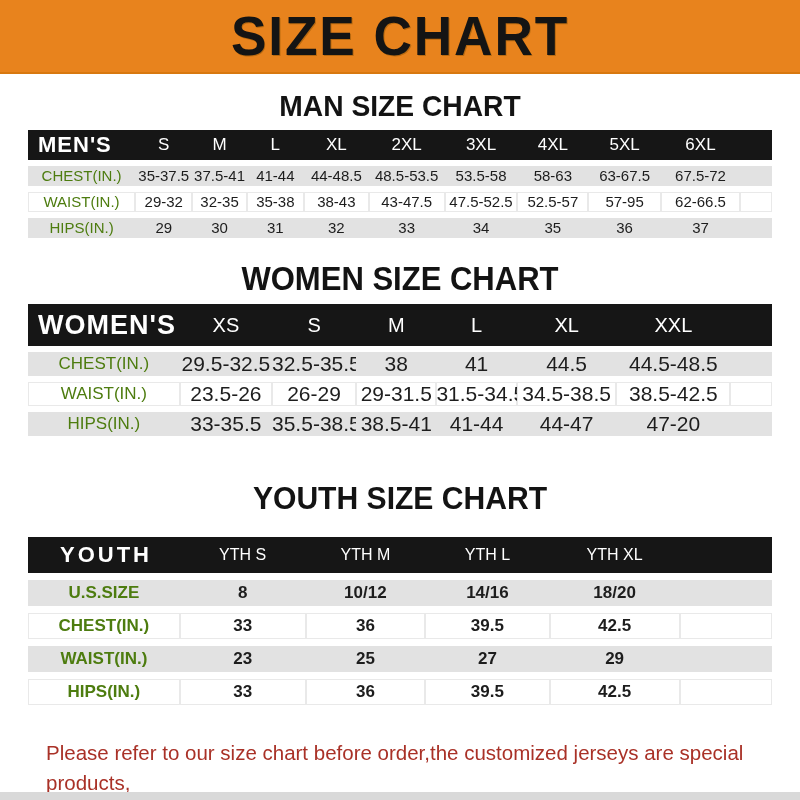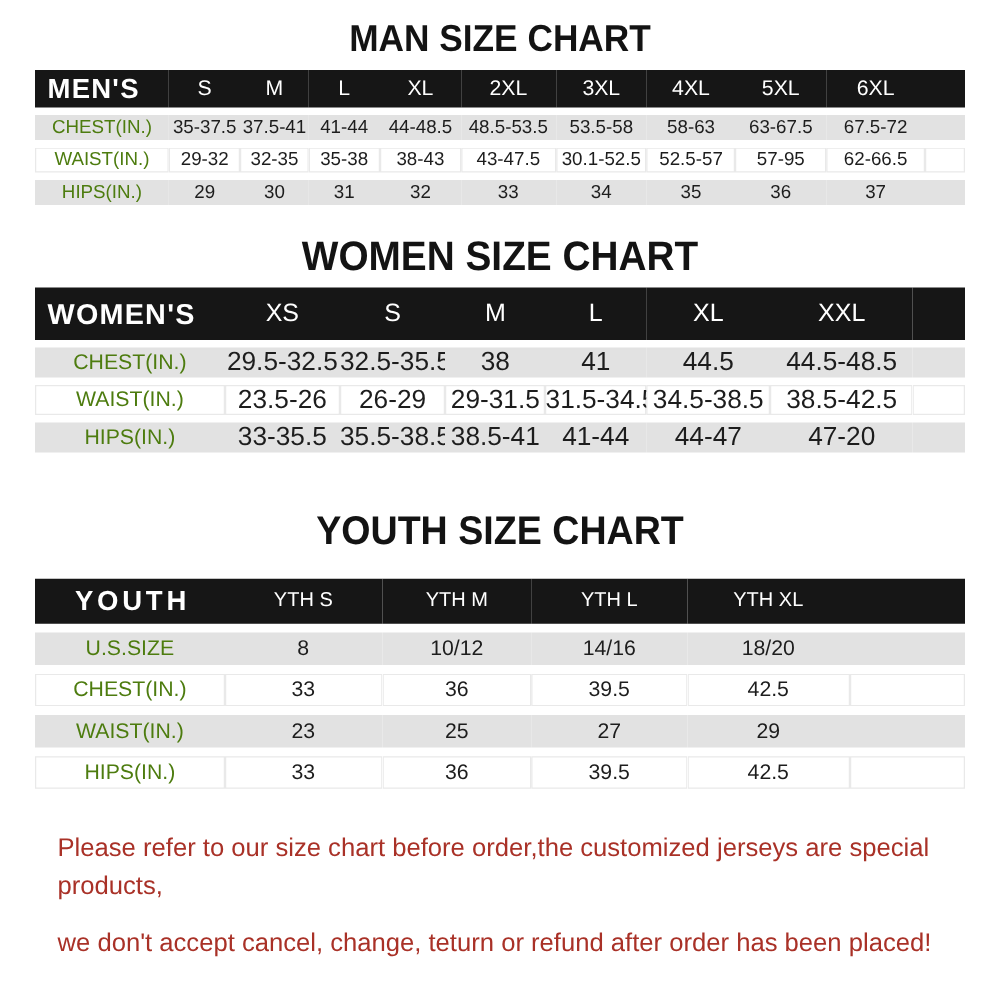--- a/index.html
+++ b/index.html
@@ -48,48 +48,51 @@
   
   .tbl-men{border-spacing:0 6px;margin-top:2px;}
   .tbl-men thead th{height:30px;font-size:17px;}
   .tbl-men thead th.rowhead{font-size:22px;letter-spacing:1px;margin-top:16px;}
   .tbl-men tbody td{height:20px;font-size:15px;}
   .tbl-men td.label{font-size:15px;}
 
   
   .tbl-women{border-spacing:0 6px;margin-top:2px;}
   .tbl-women thead th{height:42px;font-size:20px;}
-  .tbl-women thead th.rowhead{font-size:23px;letter-spacing:1px;}
+  .tbl-women thead th.rowhead{font-size:27px;letter-spacing:1px;}
   .tbl-women tbody td{height:24px;font-size:21px;}
   .tbl-women td.label{font-size:17px;}
 
   
   .tbl-youth{border-spacing:0 7px;margin-top:14px;}
   .tbl-youth thead th{height:36px;font-size:16px;}
   .tbl-youth thead th.rowhead{font-size:22px;letter-spacing:3px;padding-left:32px;}
-  .tbl-youth tbody td{height:26px;font-size:17px;}
+  .tbl-youth tbody td{height:26px;font-size:17px;font-weight:bold;}
   .tbl-youth td.label{font-size:17px;}
 
   
   .footer-note{
     margin:26px 0 0 30px;color:#A93127;
     font-size:20.5px;line-height:30px;font-weight:400;
   }
   .footer-note p{margin:16px;}
 
   .bottom-strip{
     position:absolute;left:0;bottom:0;width:800px;height:8px;
     background:#D9D9D9;
   }
 </style>
 </head>
 <body>
 
 <div class="page">
 
+  <header class="banner">
+    <div class="banner-title">SIZE CHART</div>
+  </header>
 
   <section>
     <h2 class="section-title title-man">MAN SIZE CHART</h2>
     <table class="tbl-men">
       <colgroup>
         <col style="width:14.4%">
           <col style="width:7.7%">
           <col style="width:7.3%">
           <col style="width:7.7%">
           <col style="width:8.7%">
@@ -129,21 +132,21 @@
           <td>67.5-72</td>
           <td></td>
         </tr>
         <tr class="white">
           <td class="label">WAIST(IN.)</td>
           <td>29-32</td>
           <td>32-35</td>
           <td>35-38</td>
           <td>38-43</td>
           <td>43-47.5</td>
-          <td>30.1-52.5</td>
+          <td>47.5-52.5</td>
           <td>52.5-57</td>
           <td>57-95</td>
           <td>62-66.5</td>
           <td></td>
         </tr>
         <tr class="gray">
           <td class="label">HIPS(IN.)</td>
           <td>29</td>
           <td>30</td>
           <td>31</td>

